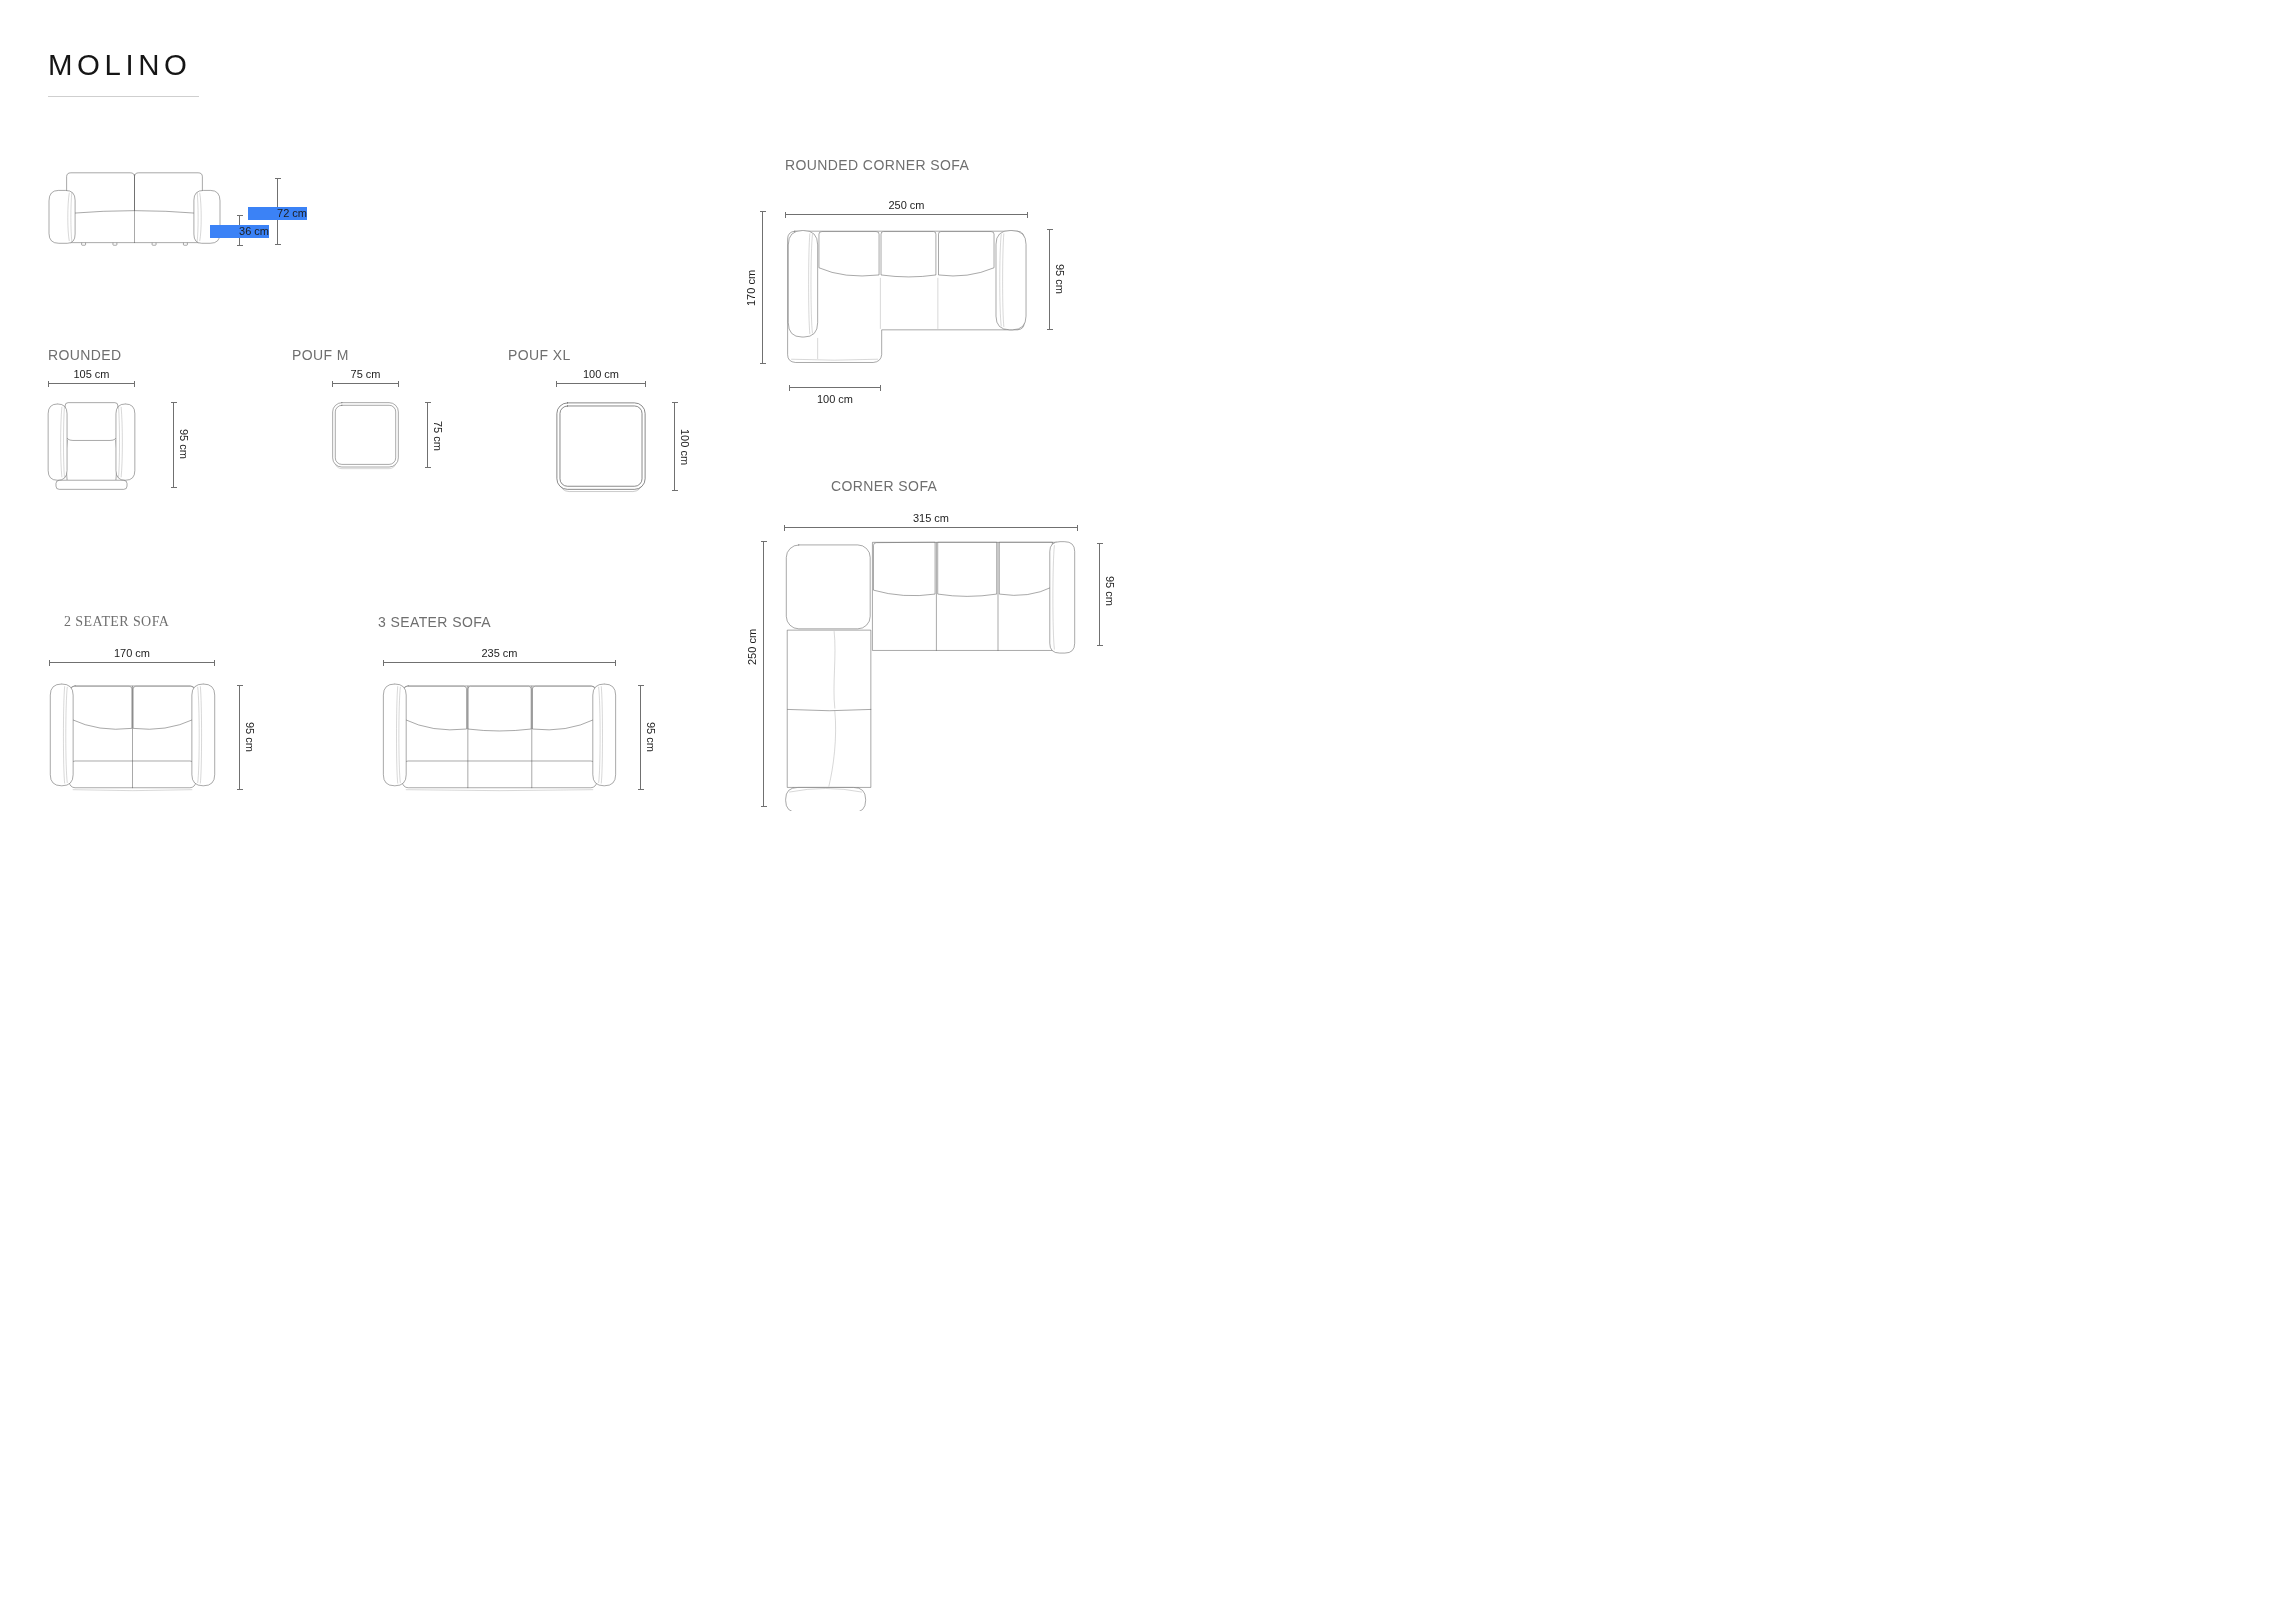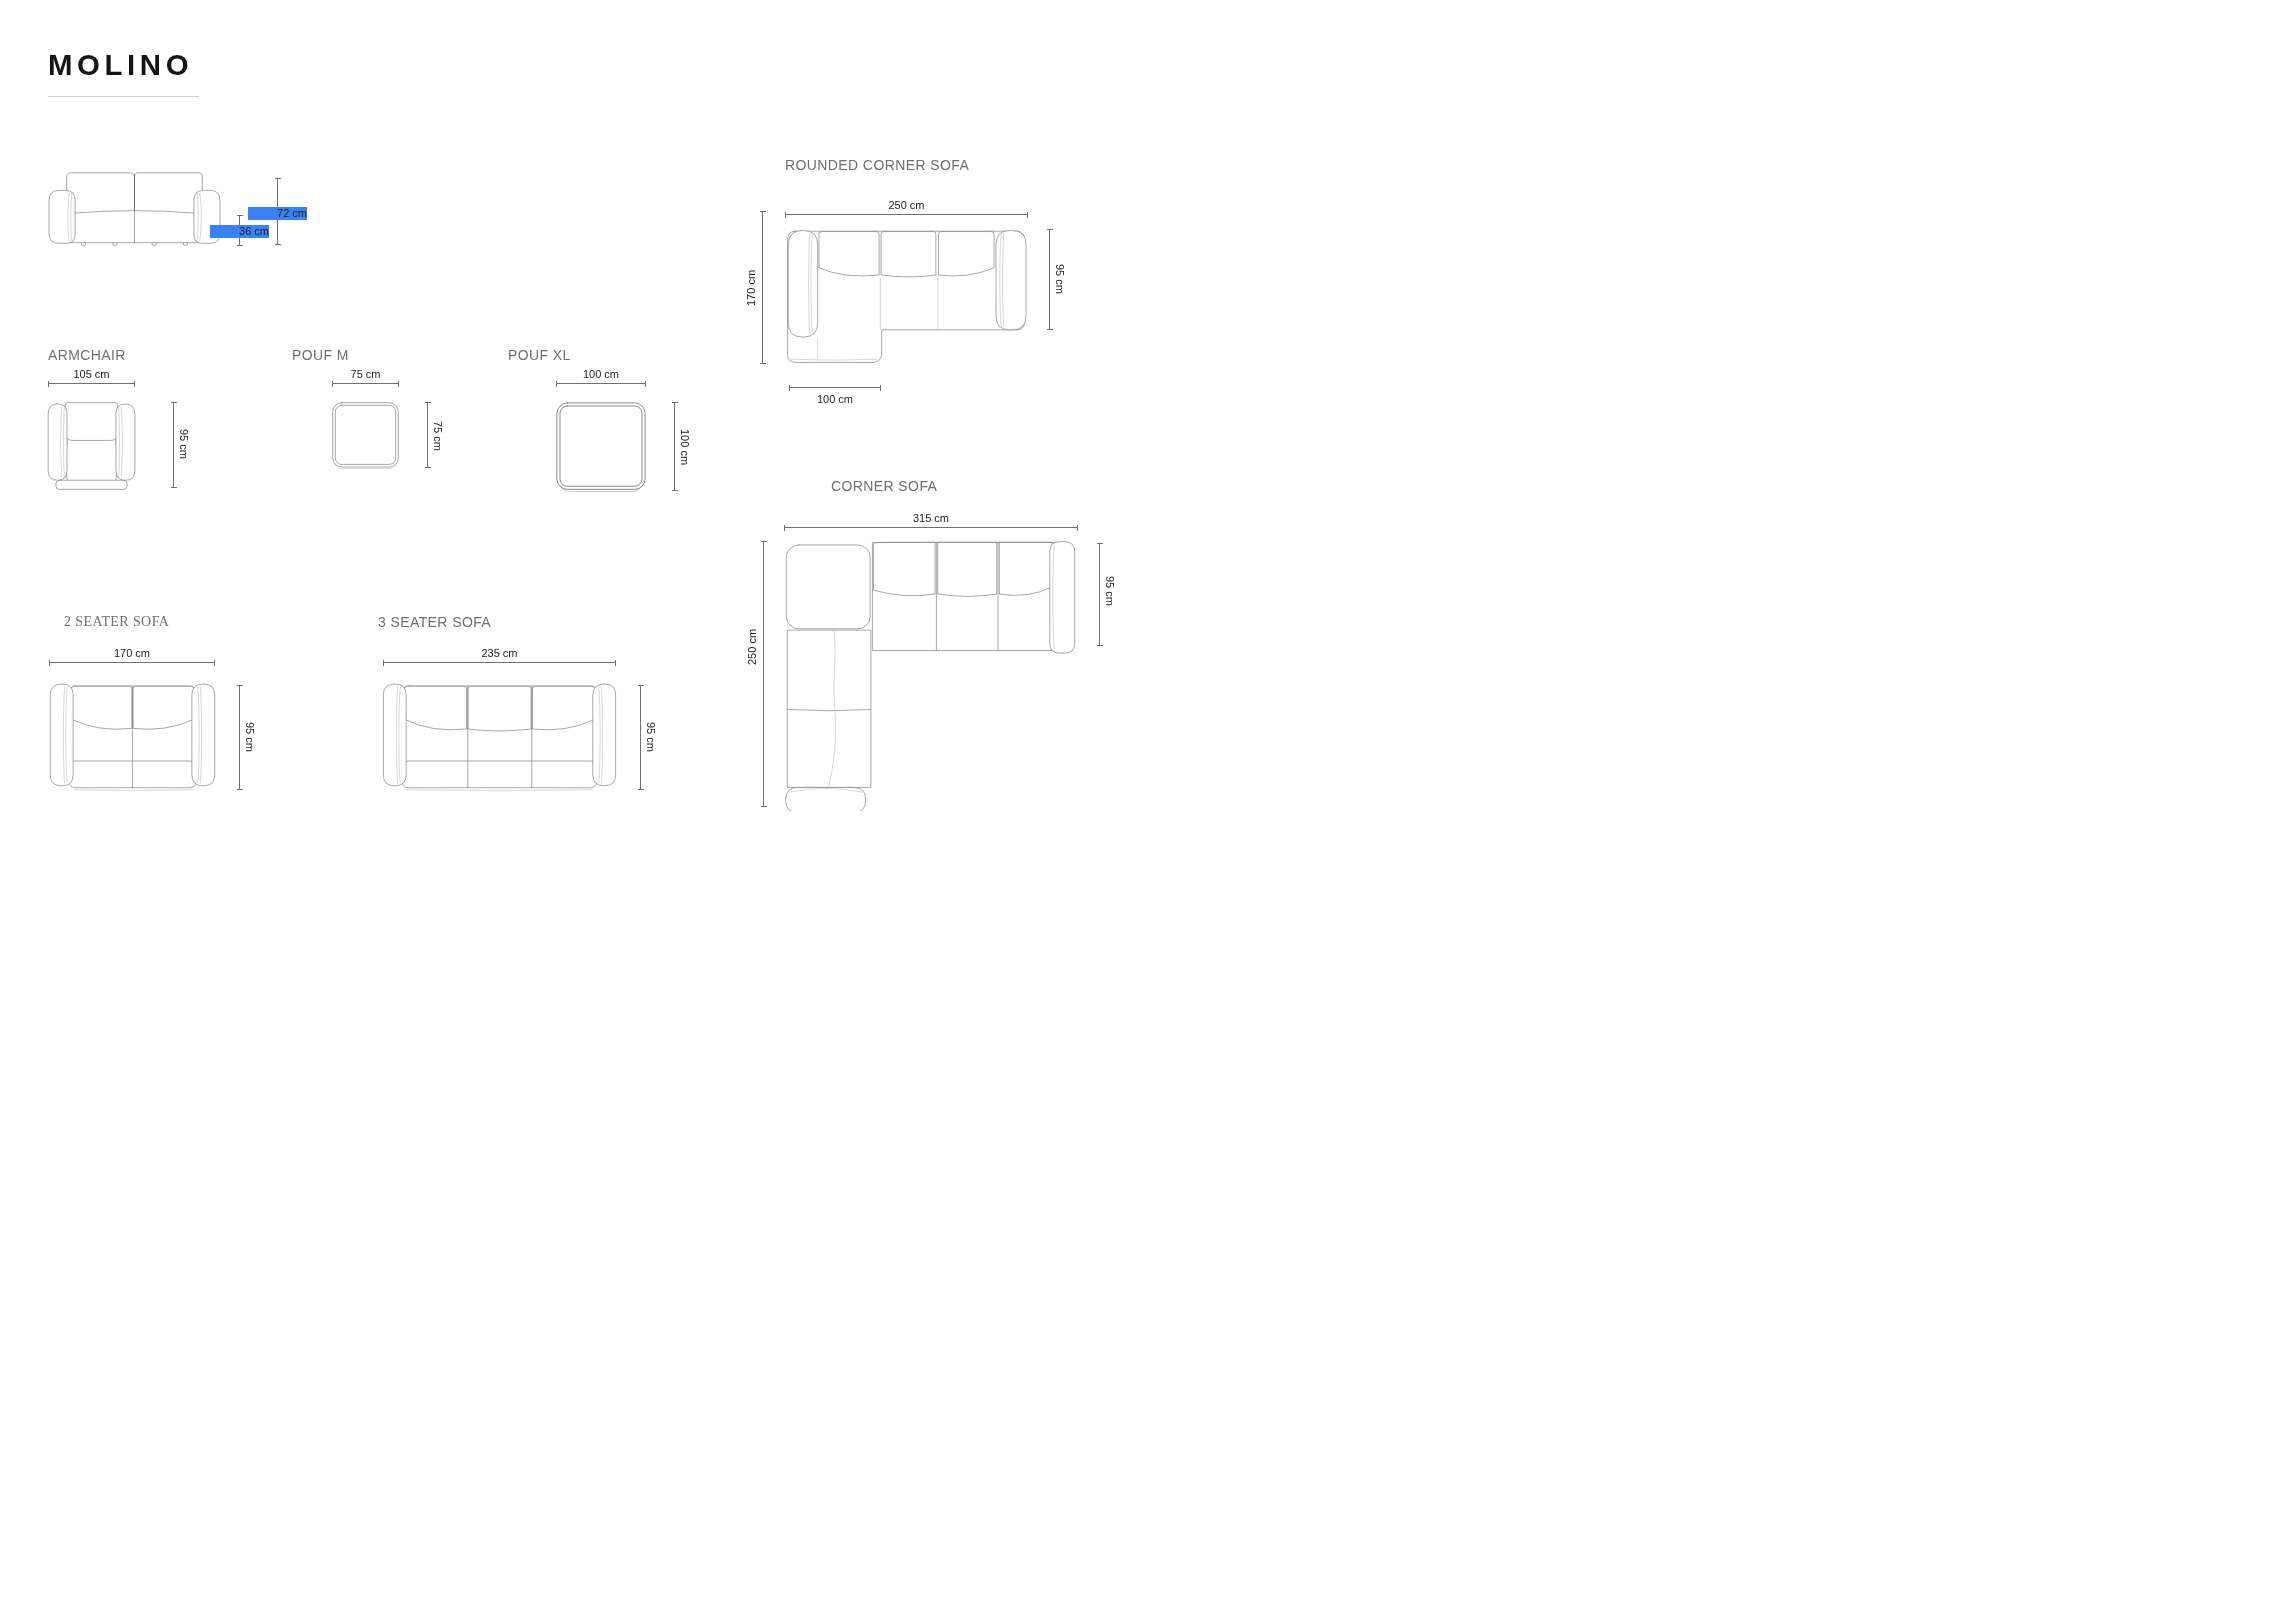--- a/index.html
+++ b/index.html
@@ -1,21 +1,21 @@
 <!DOCTYPE html>
 <html style="font-size:10.5px"><head>
 <meta charset="utf-8">
 <style>
   html,body{margin:0;padding:0;background:#fff;}
   .stage{
     position:relative;width:1148px;height:811px;background:#ffffff;
     font-family:"Liberation Sans", sans-serif;overflow:hidden;
   }
   .page-title{
-    position:absolute;font-size:29.4px;font-weight:700;color:#151515;
+    position:absolute;font-size:29.4px;font-weight:400;color:#151515;
     letter-spacing:4.6px;line-height:1;white-space:nowrap;
   }
   .title-rule{position:absolute;height:1.3px;background:#cfcfcf;}
   .sec-label{
     position:absolute;font-size:14px;color:#6f6f6f;letter-spacing:0.4px;
     line-height:1.2;white-space:nowrap;
   }
   .num{
     font-size:11px;color:#1d1d1d;line-height:13px;white-space:nowrap;
   }
@@ -94,21 +94,21 @@
     </svg>
     <div class="dim-v" style="left:1049px;top:229px;height:101px;"></div>
     <div class="num num-rot rot-cw" style="left:1066px;top:264px;">95 cm</div>
     <div class="dim-v" style="left:762px;top:211px;height:153px;"></div>
     <div class="num num-rot rot-ccw" style="left:745px;top:306px;">170 cm</div>
     <div class="dim-h" style="left:789px;top:387px;width:92px;"></div>
     <div class="num num-h" style="left:789px;top:393px;width:92px;">100 cm</div>
   </div>
 
   <div>
-    <div class="sec-label" style="left:48px;top:347px;">ARMCHAIR</div>
+    <div class="sec-label" style="left:48px;top:347px;">ROUNDED</div>
     <div class="num num-h" style="left:48px;top:368px;width:87px;">105 cm</div>
     <div class="dim-h" style="left:48px;top:383px;width:87px;"></div>
     <svg style="left:48px;top:402px;" width="87" height="88" viewBox="0 0 266 270">
       <path class="lnf" d="M60,2 Q52,2 52,12 L52,100 Q56,118 76,118 L190,118 Q210,118 214,100 L214,12 Q214,2 206,2 Z"></path>
       <path class="ln" d="M58,118 C54,160 54,200 58,238"></path>
       <path class="ln" d="M208,118 C212,160 212,200 208,238"></path>
       <path class="lnf" d="M34,240 Q24,240 24,250 L24,258 Q24,268 34,268 L232,268 Q242,268 242,258 L242,250 Q242,240 232,240 Z"></path>
       <path class="lnf" d="M28,6 Q0,6 0,36 L0,210 Q0,240 28,240 L30,240 Q58,240 58,210 L58,36 Q58,6 30,6 Z"></path>
       <path class="lt" d="M42,16 C37,70 37,180 42,230"></path>
       <path class="lt" d="M50,14 C46,70 46,182 50,232"></path>

